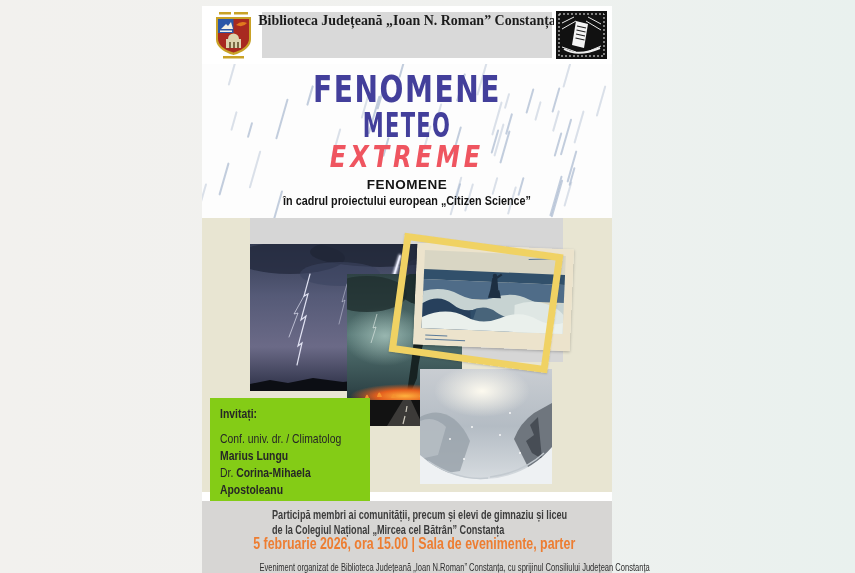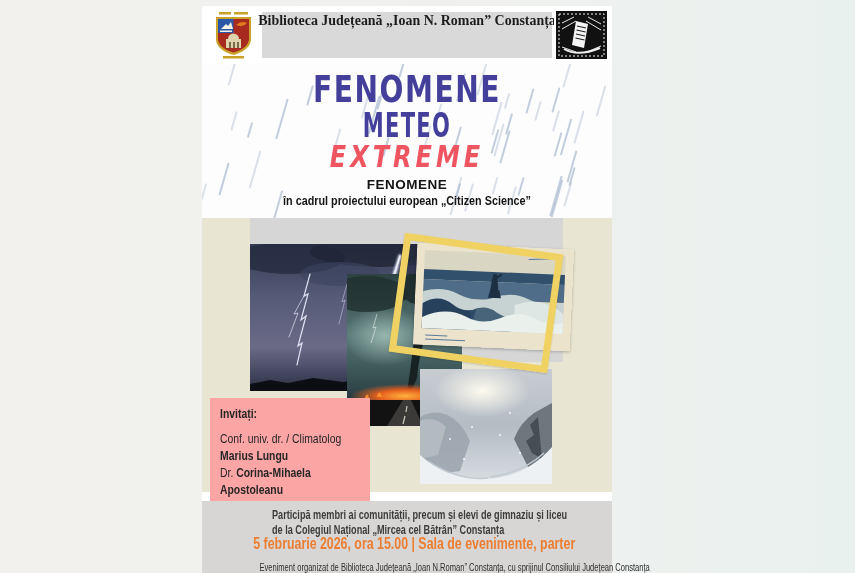--- a/index.html
+++ b/index.html
@@ -44,21 +44,21 @@
   .collage{position:absolute;left:0;top:212px;width:410px;height:274px;background:var(--beige);}
   .graypanel{position:absolute;left:48px;top:0;width:313px;height:144px;background:#d6d6d6;}
   .photo{position:absolute;overflow:hidden;}
   .ph-lightning{left:48px;top:26px;width:210px;height:147px;}
   .ph-tornado{left:145px;top:56px;width:115px;height:152px;}
   .ph-snow{left:218px;top:151px;width:132px;height:115px;}
   .ph-postcard{left:213px;top:28px;width:157px;height:102px;transform:rotate(2.5deg);
                box-shadow:0 1px 3px rgba(0,0,0,.25);}
   .frame{position:absolute;left:194px;top:25px;width:160px;height:120px;border:7px solid var(--frame-yellow);
          transform:rotate(7.8deg);box-shadow:0 1px 2px rgba(0,0,0,.15);}
-  .textpanel{position:absolute;left:8px;top:180px;width:160px;height:104px;background:#fca5a5;
+  .textpanel{position:absolute;left:8px;top:180px;width:160px;height:104px;background:#84cc16;
              padding:8px 0 0 10px;color:#262626;}
   .cond{transform:scaleX(.8);transform-origin:0 0;width:125%;}
   .inv-h{font-weight:700;font-size:13px;margin-bottom:9px;}
   .inv-l{font-size:13px;line-height:17px;}
   .coord{font-size:11.5px;line-height:13.5px;margin-top:7px;}
   b{font-weight:700;}
 
   
   .footband{position:absolute;left:0;top:476px;width:410px;height:76px;background:#d7d6d4;margin-top:19px;}
   .part{position:absolute;left:70px;top:7px;color:#3c3c3c;font-weight:700;font-size:12.5px;

